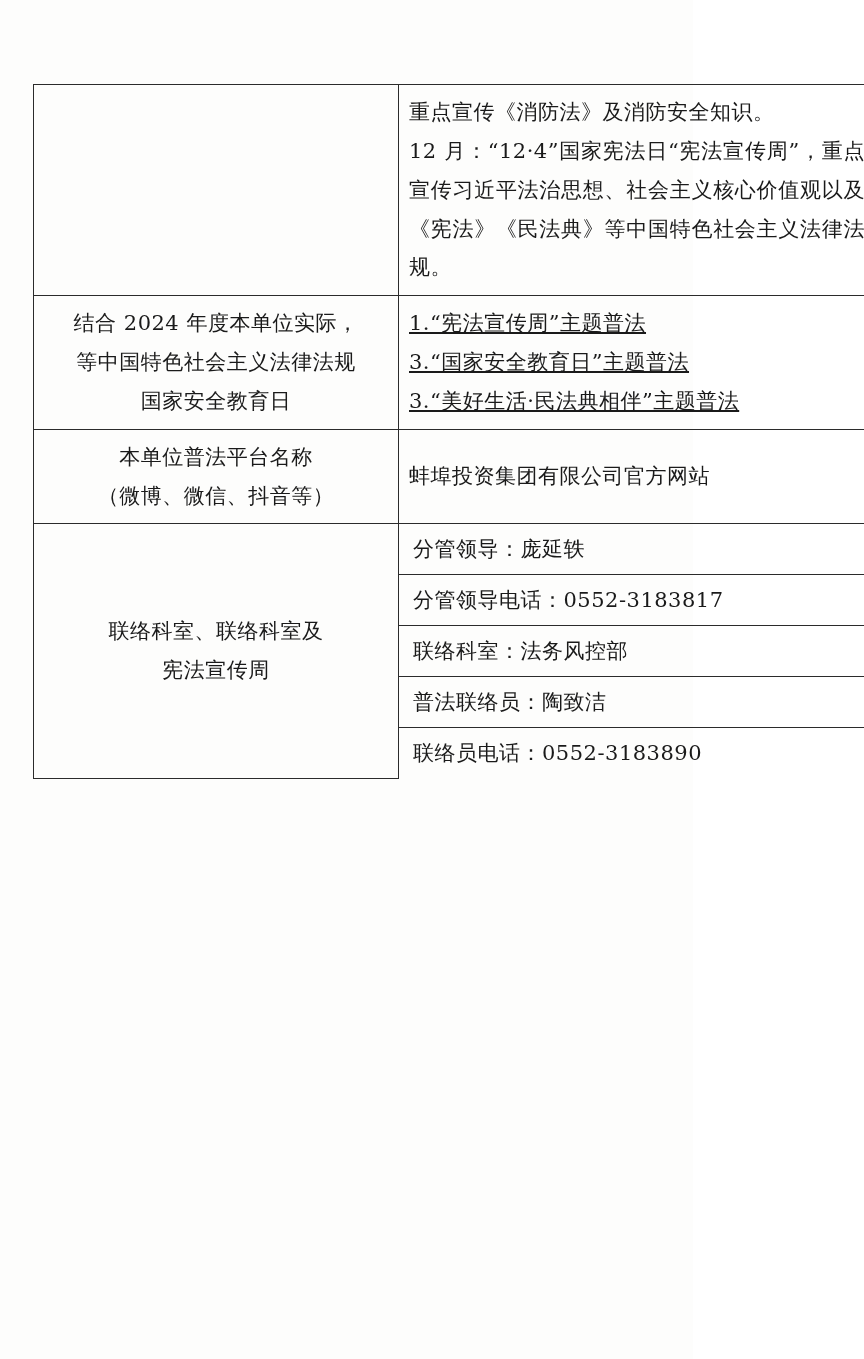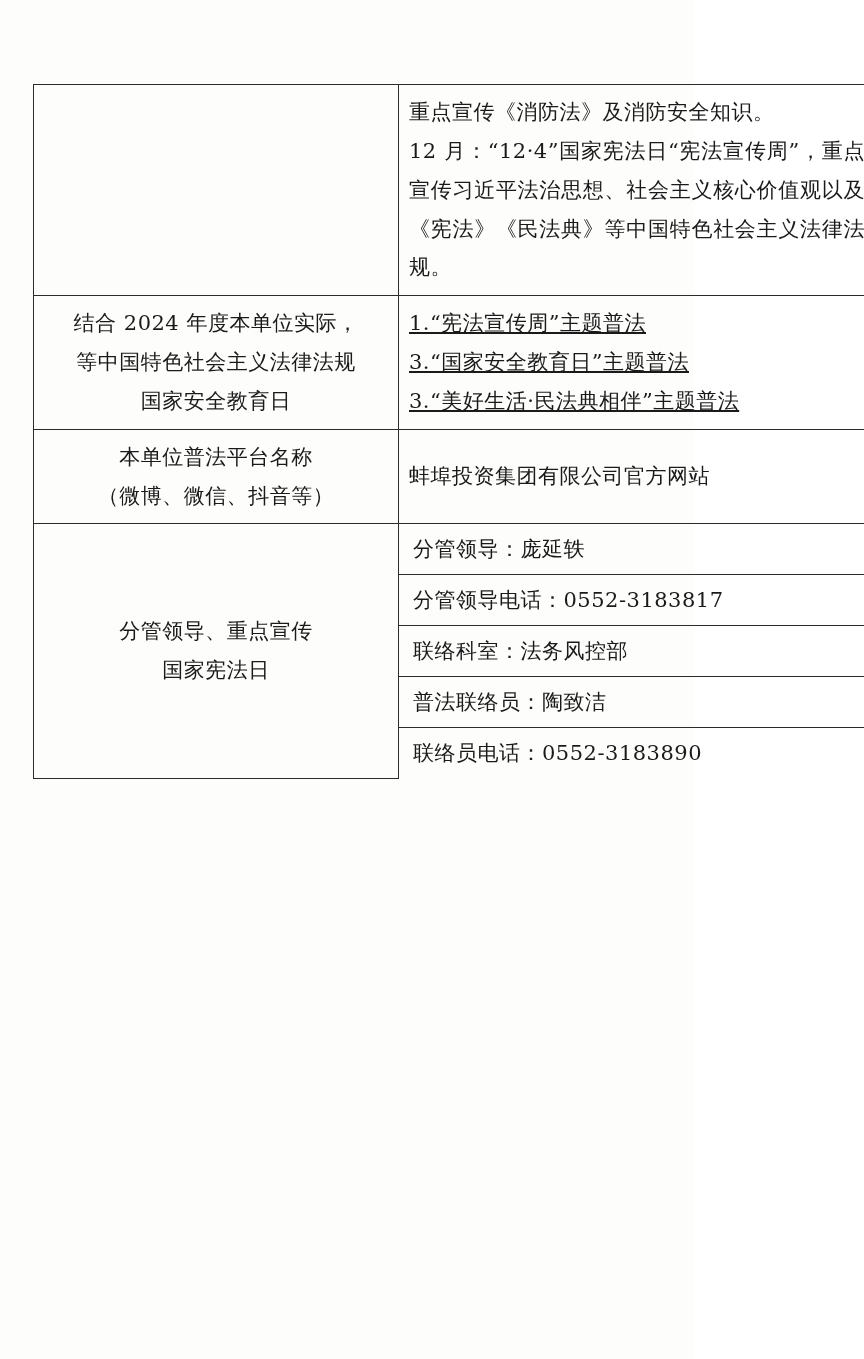--- a/index.html
+++ b/index.html
@@ -133,22 +133,22 @@
           </div>
         </td>
         <td class="col-value">
           <div class="cell-text">蚌埠投资集团有限公司官方网站</div>
         </td>
       </tr>
 
       <tr>
         <td class="col-label tall-label">
           <div class="cell-text center">
-            <span class="line">分管领导、重点宣传</span>
-            <span class="line">国家宪法日</span>
+            <span class="line">联络科室、联络科室及</span>
+            <span class="line">宪法宣传周</span>
           </div>
         </td>
         <td class="col-value nested-wrap">
           <table class="sub-table">
             <tbody>
               <tr>
                 <td>分管领导：庞延轶</td>
               </tr>
               <tr>
                 <td>分管领导电话：0552-3183817</td>

